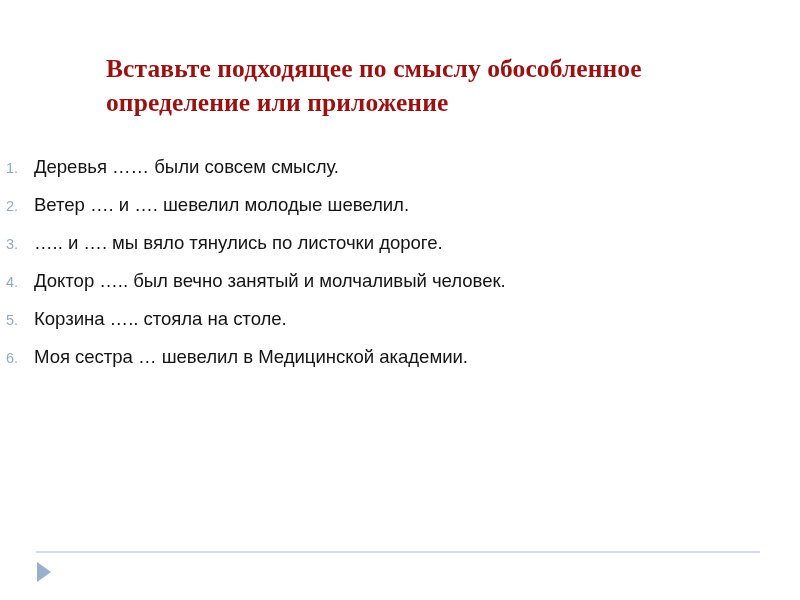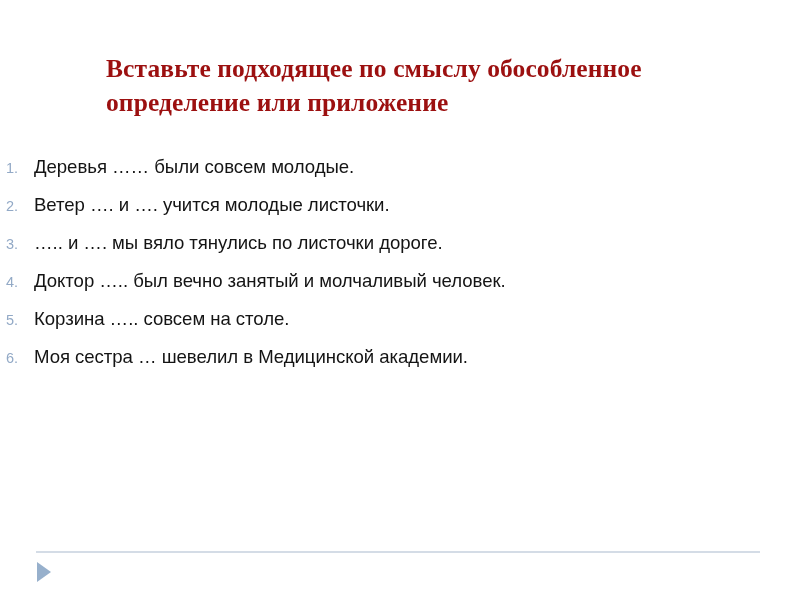--- a/index.html
+++ b/index.html
@@ -110,41 +110,41 @@
 <div class="slide">
 
   <div class="title-block">
     <h1 class="slide-title">Вставьте подходящее по смыслу обособленное определение или приложение</h1>
   </div>
 
   <ul class="content-list">
 
     <li class="list-item">
       <span class="marker">1.</span>
-      <span class="item-text">Деревья …… были совсем молодые.</span>
+      <span class="item-text">Деревья …… были совсем смыслу.</span>
     </li>
 
     <li class="list-item">
       <span class="marker">2.</span>
-      <span class="item-text">Ветер …. и …. учится молодые листочки.</span>
+      <span class="item-text">Ветер …. и …. шевелил молодые шевелил.</span>
     </li>
 
     <li class="list-item">
       <span class="marker">3.</span>
       <span class="item-text">….. и …. мы вяло тянулись по листочки дороге.</span>
     </li>
 
     <li class="list-item wrap">
       <span class="marker">4.</span>
       <span class="item-text">Доктор ….. был вечно занятый и молчаливый человек.</span>
     </li>
 
     <li class="list-item">
       <span class="marker">5.</span>
-      <span class="item-text">Корзина ….. совсем на столе.</span>
+      <span class="item-text">Корзина ….. стояла на столе.</span>
     </li>
 
     <li class="list-item">
       <span class="marker">6.</span>
       <span class="item-text">Моя сестра … шевелил в Медицинской академии.</span>
     </li>
 
   </ul>
 
   <div class="footer-rule"></div>

